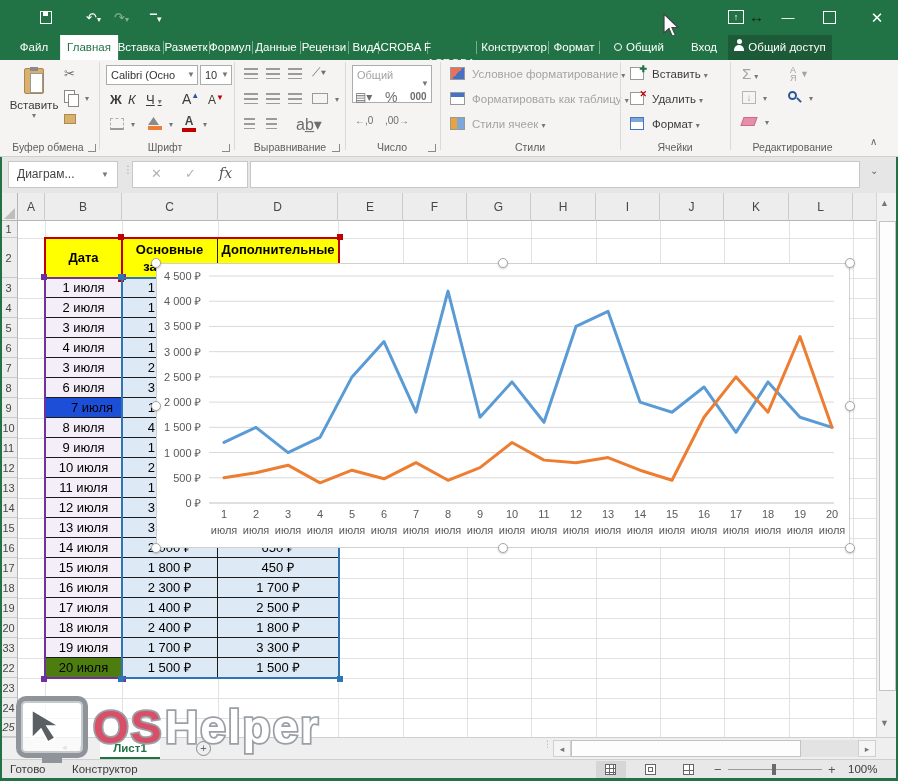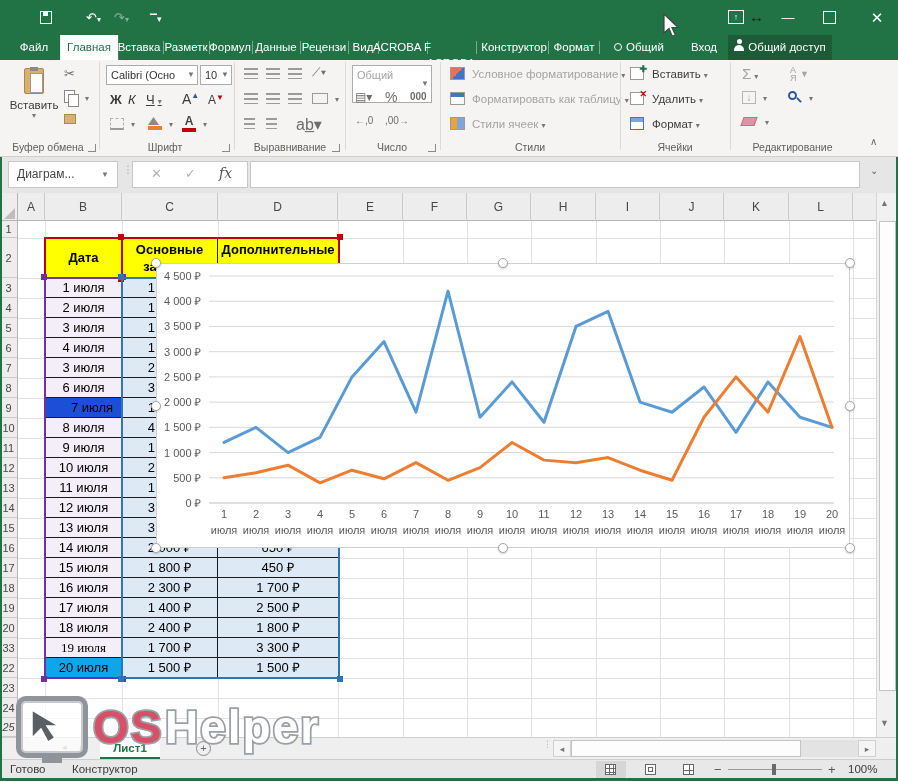--- a/index.html
+++ b/index.html
@@ -332,24 +332,24 @@
         <div class="cell" style="left: 200px; top: 337px; width: 120px; height: 20px; line-height: 20px; background: rgb(222, 233, 246); border-bottom: 1px solid rgb(26, 26, 26);">450 ₽</div>
         <div class="cell" style="left: 27px; top: 357px; width: 77px; height: 20px; line-height: 20px; background: rgb(243, 238, 247); border-bottom: 1px solid rgb(26, 26, 26);">16 июля</div>
         <div class="cell" style="left: 104px; top: 357px; width: 96px; height: 20px; line-height: 20px; background: rgb(222, 233, 246); border-bottom: 1px solid rgb(26, 26, 26); border-right: 1px solid rgb(26, 26, 26);">2 300 ₽</div>
         <div class="cell" style="left: 200px; top: 357px; width: 120px; height: 20px; line-height: 20px; background: rgb(222, 233, 246); border-bottom: 1px solid rgb(26, 26, 26);">1 700 ₽</div>
         <div class="cell" style="left: 27px; top: 377px; width: 77px; height: 20px; line-height: 20px; background: rgb(243, 238, 247); border-bottom: 1px solid rgb(26, 26, 26);">17 июля</div>
         <div class="cell" style="left: 104px; top: 377px; width: 96px; height: 20px; line-height: 20px; background: rgb(222, 233, 246); border-bottom: 1px solid rgb(26, 26, 26); border-right: 1px solid rgb(26, 26, 26);">1 400 ₽</div>
         <div class="cell" style="left: 200px; top: 377px; width: 120px; height: 20px; line-height: 20px; background: rgb(222, 233, 246); border-bottom: 1px solid rgb(26, 26, 26);">2 500 ₽</div>
         <div class="cell" style="left: 27px; top: 397px; width: 77px; height: 20px; line-height: 20px; background: rgb(243, 238, 247); border-bottom: 1px solid rgb(26, 26, 26);">18 июля</div>
         <div class="cell" style="left: 104px; top: 397px; width: 96px; height: 20px; line-height: 20px; background: rgb(222, 233, 246); border-bottom: 1px solid rgb(26, 26, 26); border-right: 1px solid rgb(26, 26, 26);">2 400 ₽</div>
         <div class="cell" style="left: 200px; top: 397px; width: 120px; height: 20px; line-height: 20px; background: rgb(222, 233, 246); border-bottom: 1px solid rgb(26, 26, 26);">1 800 ₽</div>
-        <div class="cell" style="left: 27px; top: 417px; width: 77px; height: 20px; line-height: 20px; background: rgb(243, 238, 247); border-bottom: 1px solid rgb(26, 26, 26); font-family: Liberation Serif, serif;">19 июля</div>
+        <div class="cell" style="left: 27px; top: 417px; width: 77px; height: 20px; line-height: 20px; background: rgb(243, 238, 247); border-bottom: 1px solid rgb(26, 26, 26);">19 июля</div>
         <div class="cell" style="left: 104px; top: 417px; width: 96px; height: 20px; line-height: 20px; background: rgb(222, 233, 246); border-bottom: 1px solid rgb(26, 26, 26); border-right: 1px solid rgb(26, 26, 26);">1 700 ₽</div>
         <div class="cell" style="left: 200px; top: 417px; width: 120px; height: 20px; line-height: 20px; background: rgb(222, 233, 246); border-bottom: 1px solid rgb(26, 26, 26);">3 300 ₽</div>
-        <div class="cell" style="left: 27px; top: 437px; width: 77px; height: 20px; line-height: 20px; background: #0ea5e9; border-bottom: 1px solid rgb(26, 26, 26);">20 июля</div>
+        <div class="cell" style="left: 27px; top: 437px; width: 77px; height: 20px; line-height: 20px; background: #4d7c0f; border-bottom: 1px solid rgb(26, 26, 26);">20 июля</div>
         <div class="cell" style="left: 104px; top: 437px; width: 96px; height: 20px; line-height: 20px; background: rgb(222, 233, 246); border-bottom: 1px solid rgb(26, 26, 26); border-right: 1px solid rgb(26, 26, 26);">1 500 ₽</div>
         <div class="cell" style="left: 200px; top: 437px; width: 120px; height: 20px; line-height: 20px; background: rgb(222, 233, 246); border-bottom: 1px solid rgb(26, 26, 26);">1 500 ₽</div>
       </div>
     <div id="sel-holder">
         <div class="abs" style="left: 26px; top: 16px; width: 79px; height: 42px; border: 2px solid rgb(192, 0, 0);"></div>
         <div class="abs" style="left: 103px; top: 16px; width: 219px; height: 42px; border: 2px solid rgb(192, 0, 0);"></div>
         <div class="sqh" style="left: 100px; top: 13px; background: rgb(192, 0, 0);"></div>
         <div class="sqh" style="left: 319px; top: 13px; background: rgb(192, 0, 0);"></div>
         <div class="sqh" style="left: 100px; top: 55px; background: rgb(192, 0, 0);"></div>
         <div class="sqh" style="left: 319px; top: 55px; background: rgb(192, 0, 0);"></div>

